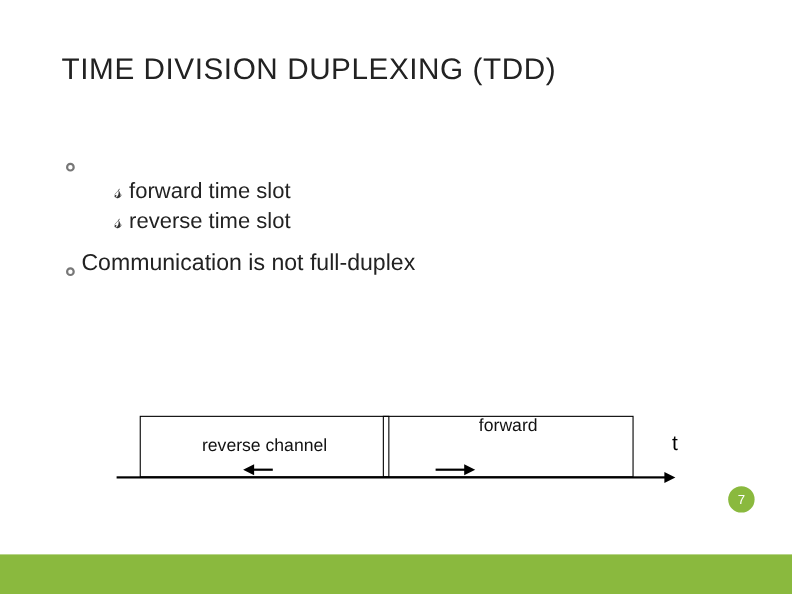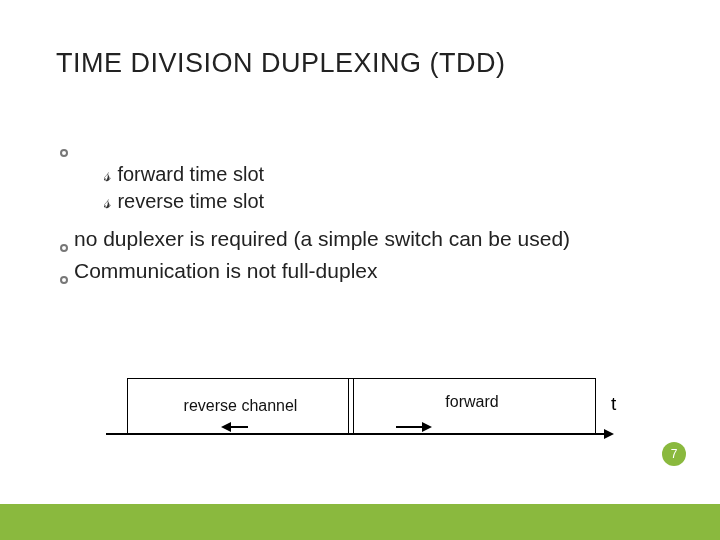--- a/index.html
+++ b/index.html
@@ -85,23 +85,23 @@
     top: 0;
     width: 227px;
     height: 56px;
     display: flex;
     align-items: center;
     justify-content: center;
   }
   .box-fwd {
     left: 242px;
     top: 0;
-    width: 248px;
+    width: 228px;
     height: 56px;
-    padding-top: 14px;
+    padding-top: 0;
     line-height: 1.1;
   }
   .box-fwd-line2 {
     position: absolute;
     left: 0;
     width: 100%;
     top: 30px;
   }
   .tlabel {
     position: absolute;
@@ -209,23 +209,20 @@
 
     <div class="sub-list">
       <div class="sub-item">
         <span class="script-bullet">𝓈</span><span>forward time slot</span>
       </div>
       <div class="sub-item">
         <span class="script-bullet">𝓈</span><span>reverse time slot</span>
       </div>
     </div>
 
-    <div class="list-item li2">
-      <span class="circle-bullet"></span><span>no duplexer is required (a simple switch can be used)</span>
-    </div>
 
     <div class="list-item">
       <span class="circle-bullet"></span><span>Communication is not full-duplex</span>
     </div>
 
   </div>
 
   <div class="diagram">
     <div class="box box-rev">
       <span>reverse channel</span>

